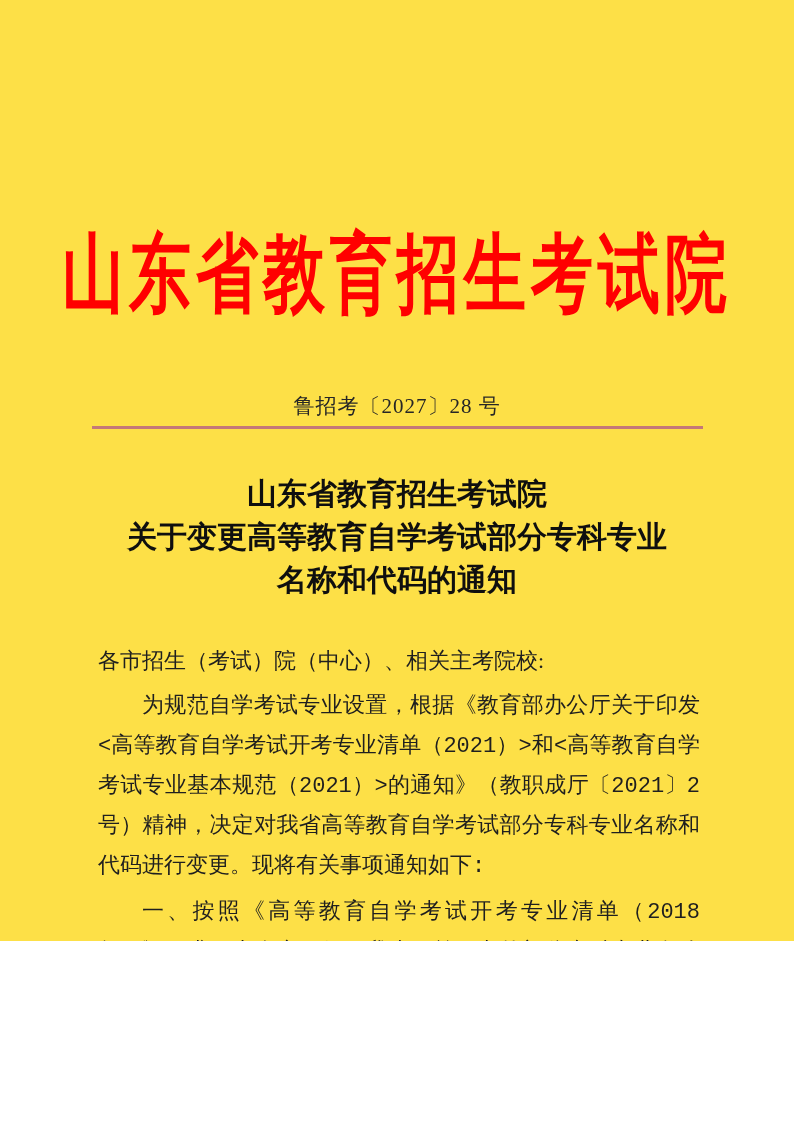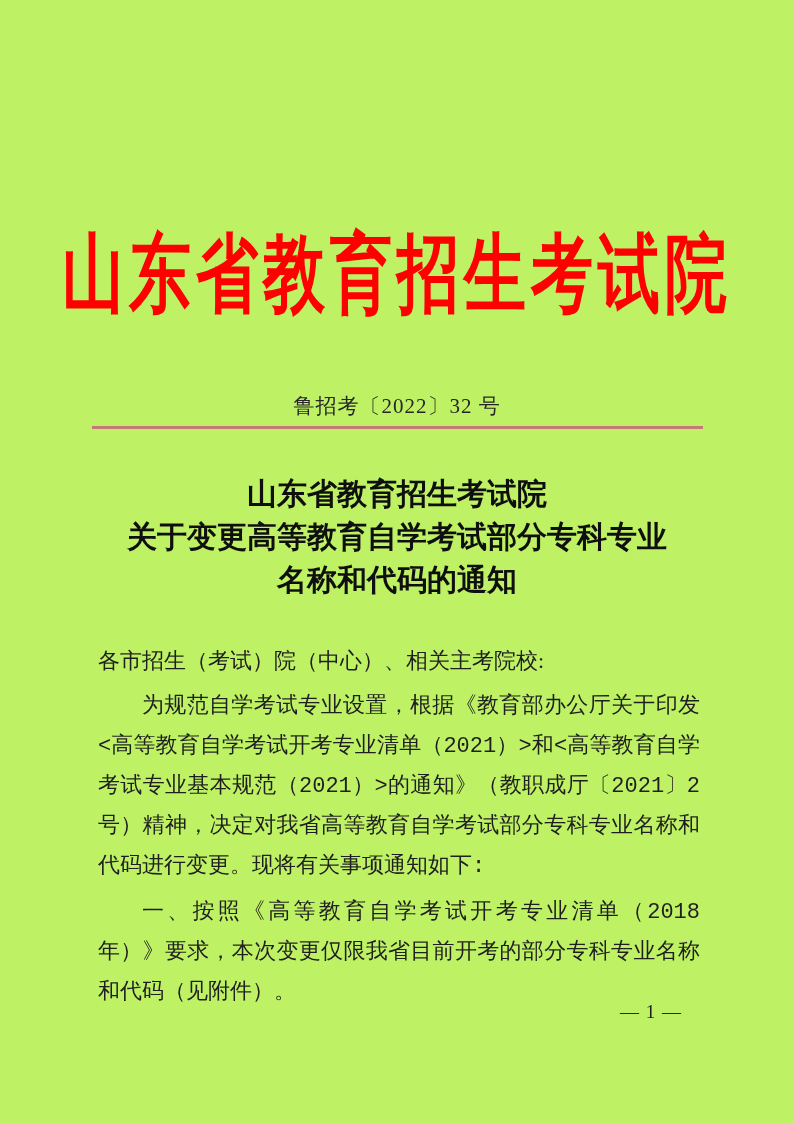--- a/index.html
+++ b/index.html
@@ -3,22 +3,22 @@
 <meta charset="utf-8">
 <style>
   html, body {
     margin: 0;
     padding: 0;
     background: #ffffff;
   }
   .page {
     position: relative;
     width: 794px;
-    height: 1123px;
-    background: #bef264;
+    height: 941px;
+    background: #fde047;
     overflow: hidden;
     font-family: "Liberation Serif", "DejaVu Serif", serif;
     color: #1d1d1d;
   }
   .letterhead {
     position: absolute;
     top: 232px;
     left: 0;
     right: 0;
     text-align: center;
@@ -86,21 +86,21 @@
     white-space: nowrap;
   }
 </style>
 </head>
 <body>
 
 <div class="page">
 
   <div class="letterhead">山东省教育招生考试院</div>
 
-  <div class="doc-number">鲁招考〔2022〕32 号</div>
+  <div class="doc-number">鲁招考〔2027〕28 号</div>
 
   <div class="divider"></div>
 
   <div class="notice-title">
     <div>山东省教育招生考试院</div>
     <div>关于变更高等教育自学考试部分专科专业</div>
     <div>名称和代码的通知</div>
   </div>
 
   <div class="body-text">

